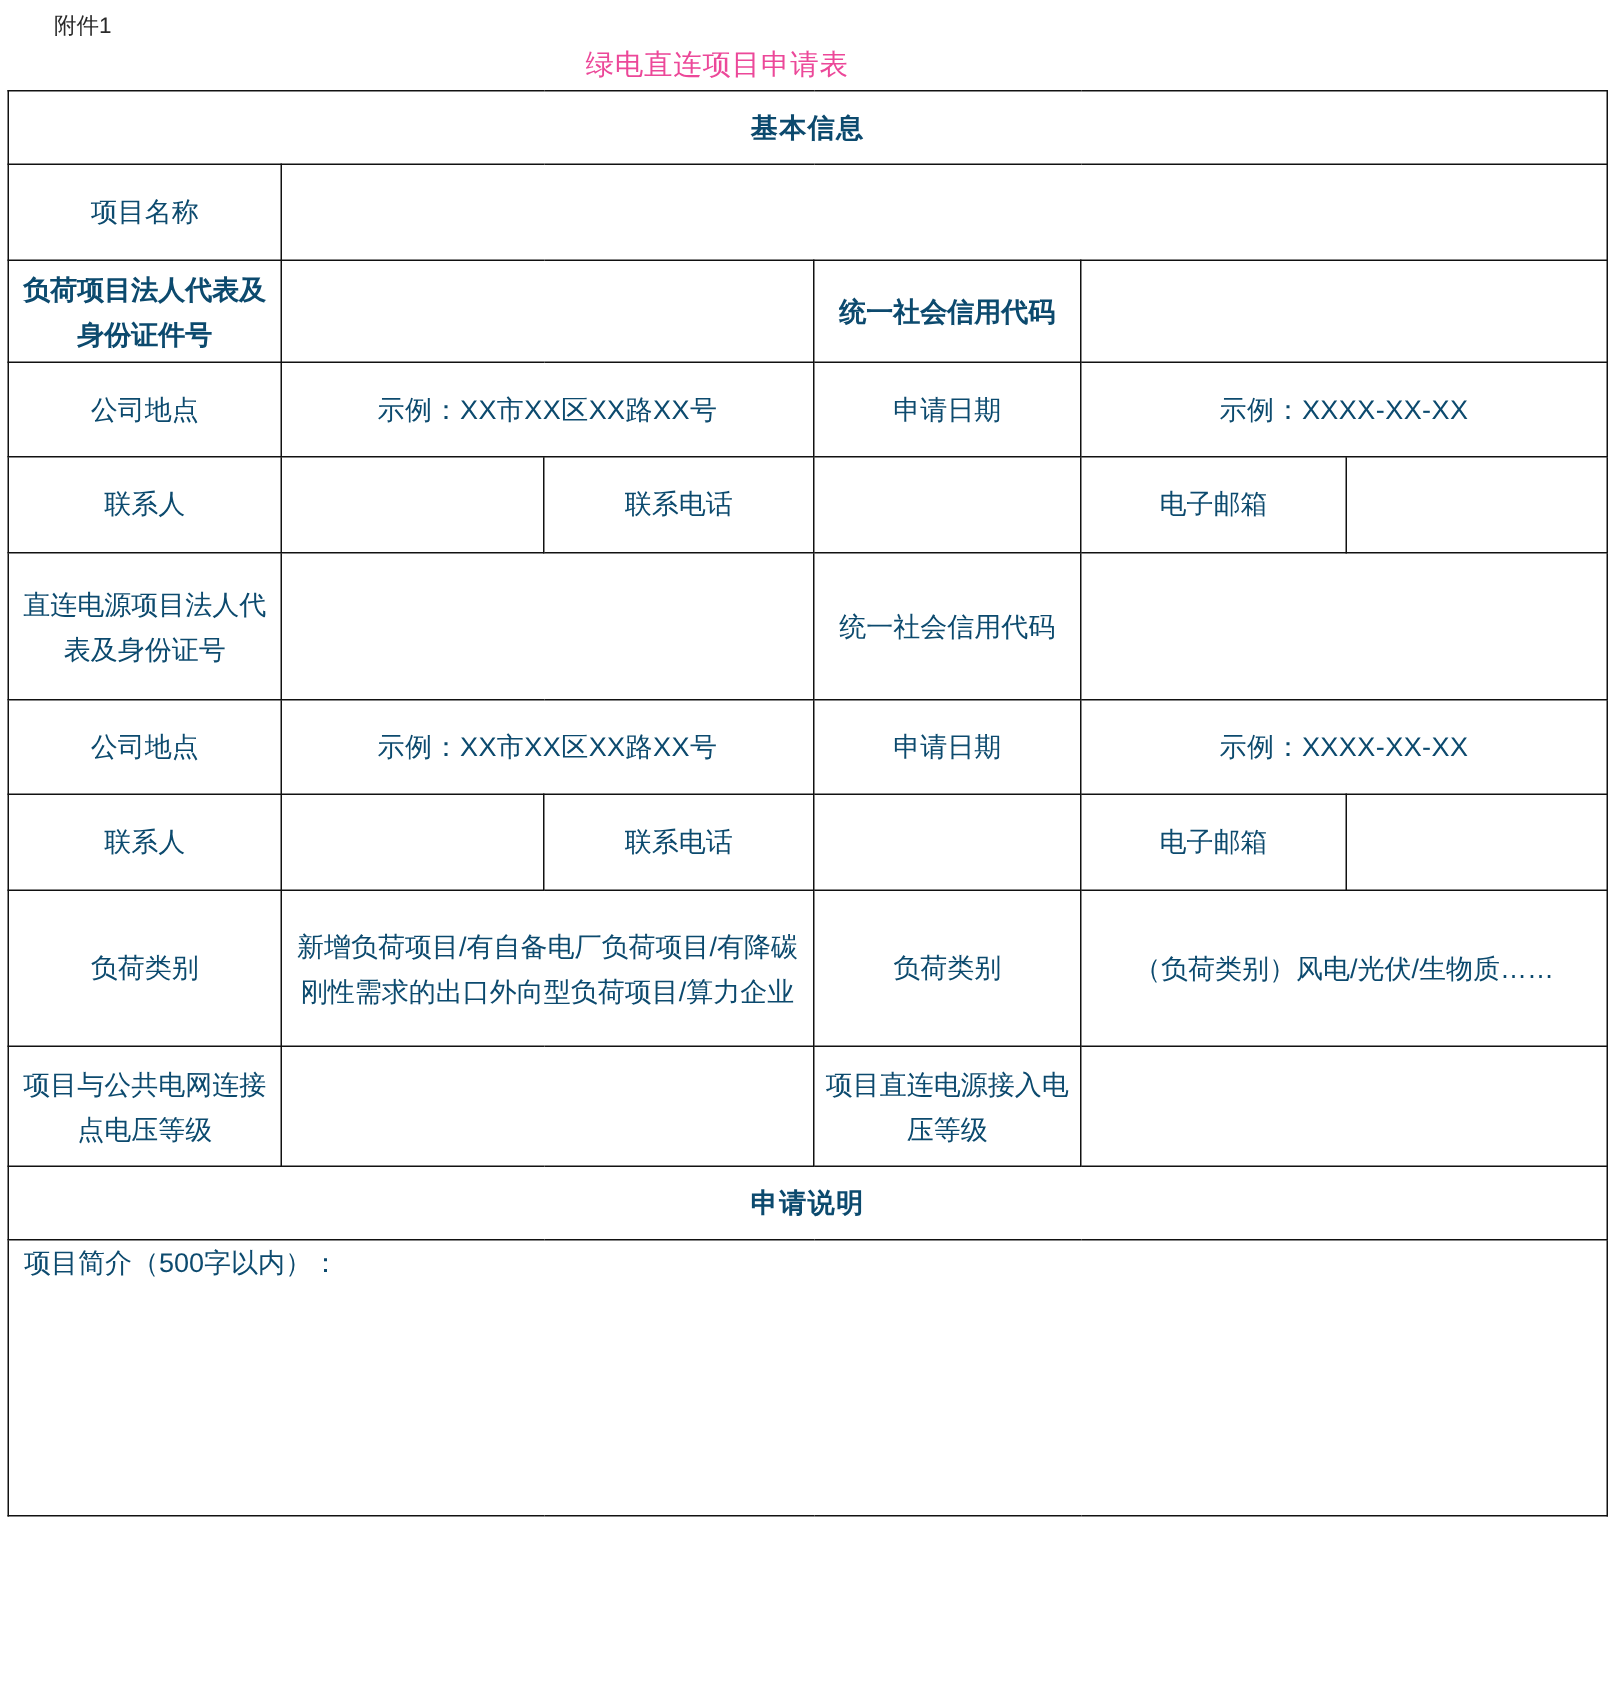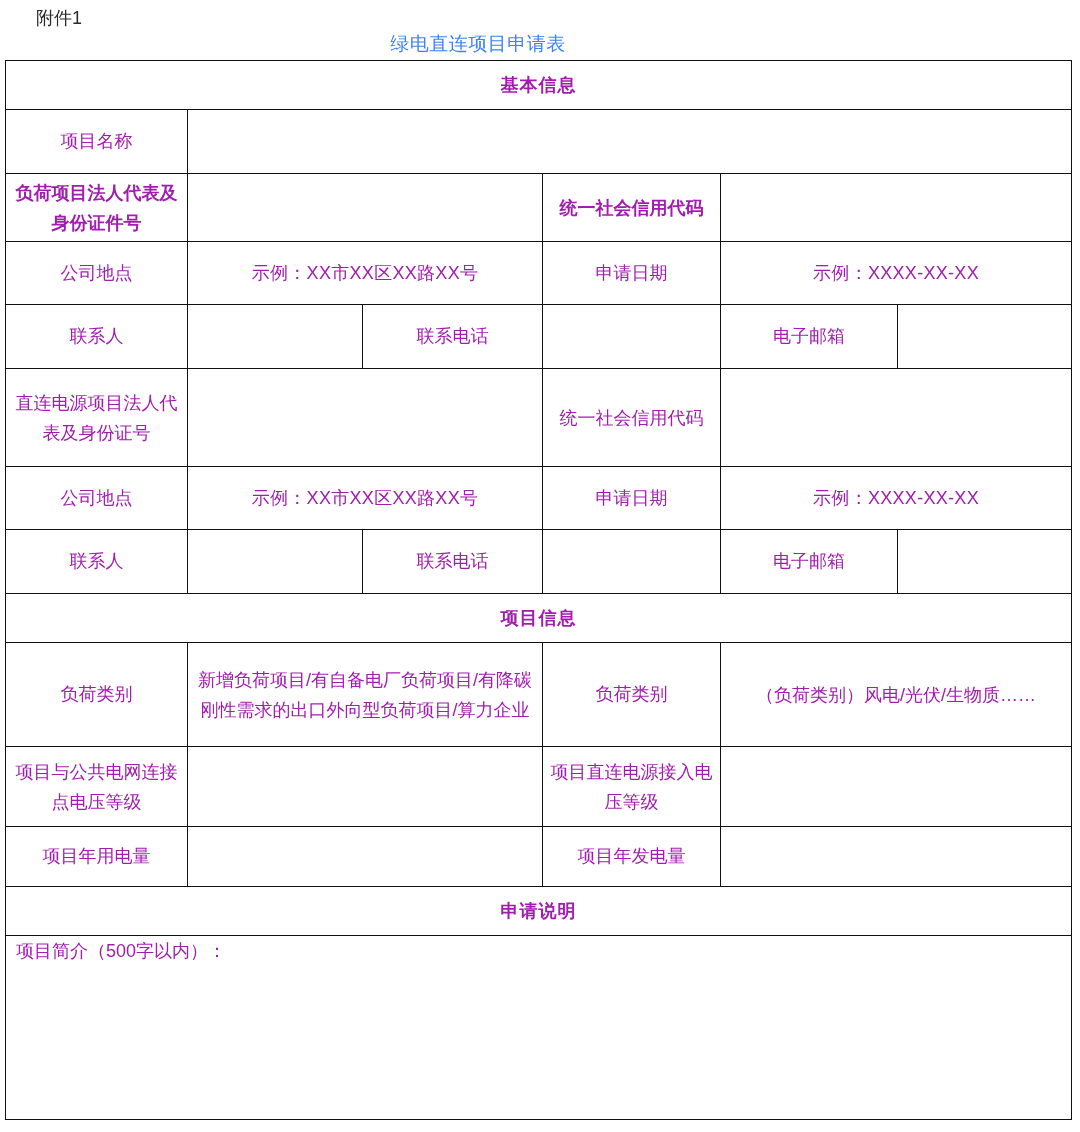--- a/index.html
+++ b/index.html
@@ -18,51 +18,51 @@
   .page {
     position: relative;
     width: 1080px;
     height: 1132px;
     box-sizing: border-box;
   }
   .attachment-label {
     position: absolute;
     left: 36px;
     top: 7px;
-    font-size: 18px;
+    font-size: 15px;
     line-height: 22px;
     color: #2a2a2a;
     white-space: nowrap;
   }
   .doc-title {
     position: absolute;
     left: 0;
     top: 31px;
     width: 956px;
     text-align: center;
     font-size: 19px;
     line-height: 25px;
-    color: #3b82f6;
+    color: #ec4899;
     letter-spacing: 0.5px;
   }
   .form-table {
     position: absolute;
     left: 5px;
     top: 60px;
     width: 1066px;
     border-collapse: collapse;
     table-layout: fixed;
     background: #fff;
   }
   .form-table td {
     border: 1.6px solid #111111;
     padding: 3px 5px;
     font-size: 18px;
     line-height: 27px;
-    color: #a21caf;
+    color: #0c4a6e;
     text-align: center;
     vertical-align: middle;
     word-break: break-all;
     box-sizing: border-box;
   }
   td.section-head {
     font-weight: bold;
     font-size: 18px;
     height: 49px;
     letter-spacing: 1px;
@@ -166,44 +166,35 @@
 
       <tr class="r-contact">
         <td class="label">联系人</td>
         <td class="blank"></td>
         <td class="label">联系电话</td>
         <td class="blank"></td>
         <td class="label">电子邮箱</td>
         <td class="blank"></td>
       </tr>
 
-      <tr class="r-section">
-        <td class="section-head" colspan="6">项目信息</td>
-      </tr>
 
       <tr class="r-loadtype">
         <td class="label">负荷类别</td>
         <td class="wrapped" colspan="2">新增负荷项目/有自备电厂负荷项目/有降碳刚性需求的出口外向型负荷项目/算力企业</td>
         <td class="label">负荷类别</td>
         <td class="wrapped" colspan="2">（负荷类别）风电/光伏/生物质……</td>
       </tr>
 
       <tr class="r-voltage">
         <td class="label wrapped">项目与公共电网连接点电压等级</td>
         <td class="blank" colspan="2"></td>
         <td class="label wrapped">项目直连电源接入电压等级</td>
         <td class="blank" colspan="2"></td>
       </tr>
 
-      <tr class="r-energy">
-        <td class="label">项目年用电量</td>
-        <td class="blank" colspan="2"></td>
-        <td class="label">项目年发电量</td>
-        <td class="blank" colspan="2"></td>
-      </tr>
 
       <tr class="r-section">
         <td class="section-head" colspan="6">申请说明</td>
       </tr>
 
       <tr class="r-desc">
         <td class="note" colspan="6">项目简介（500字以内）：</td>
       </tr>
 
     </tbody>

